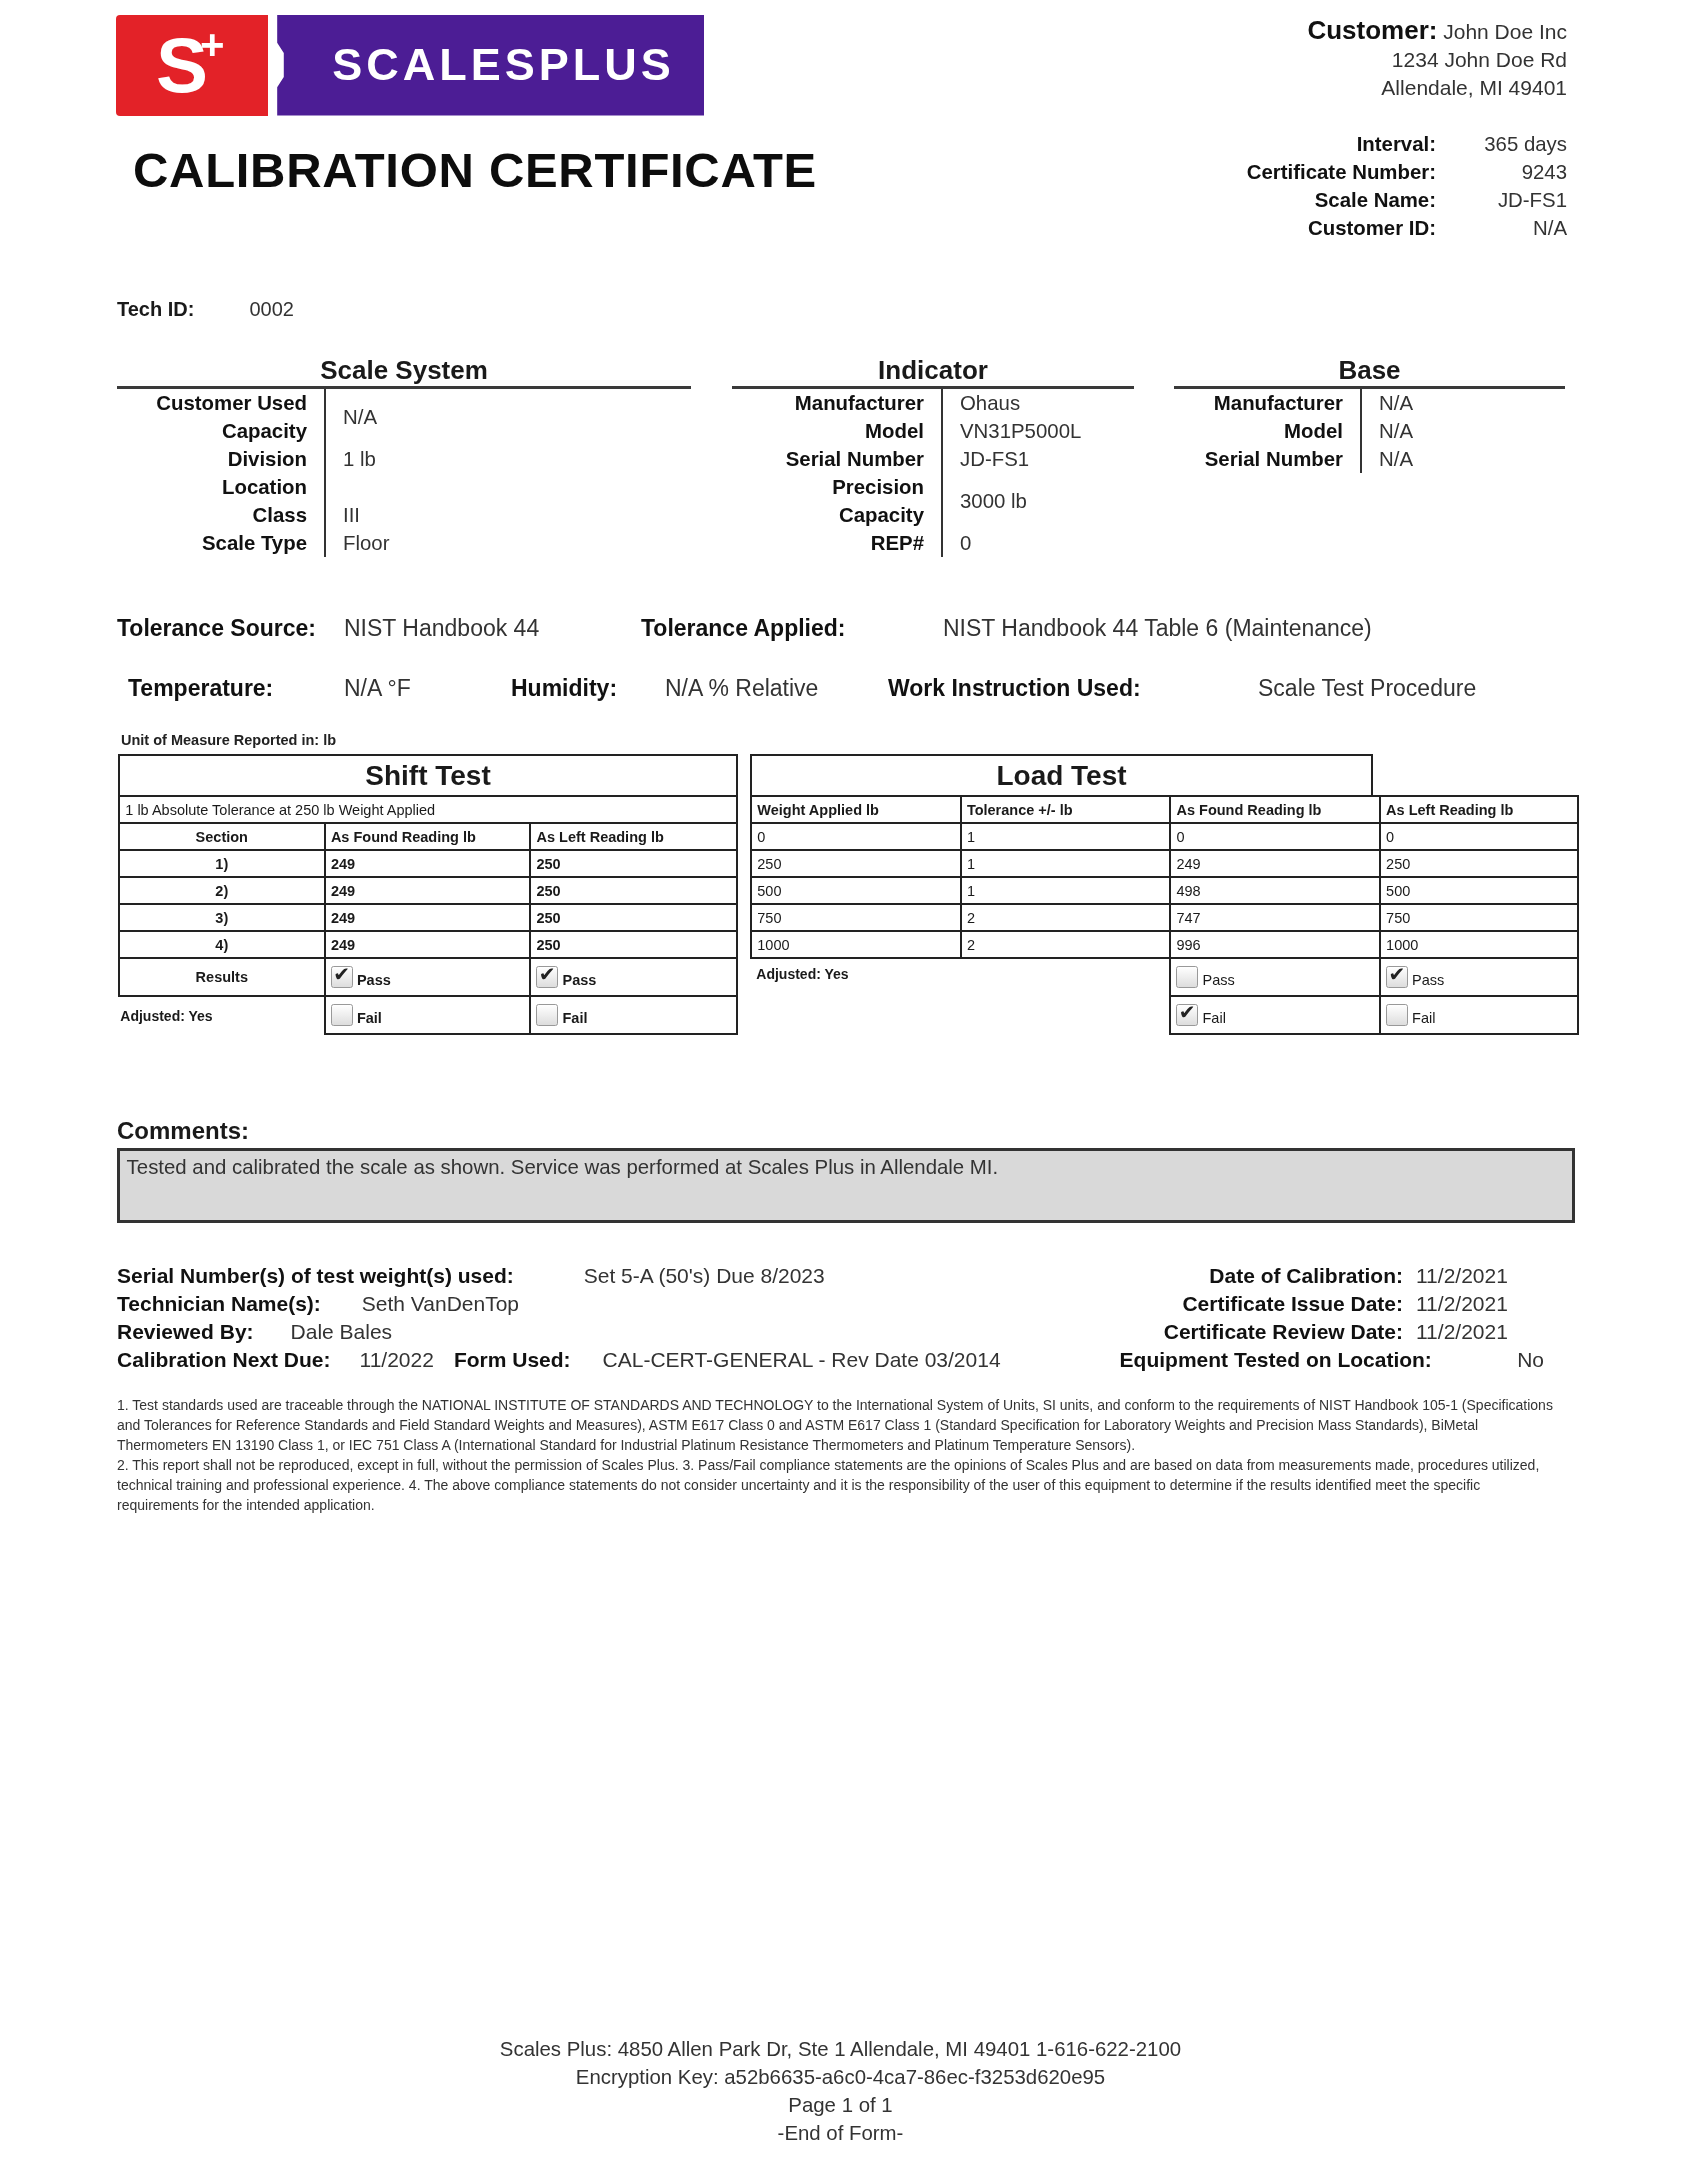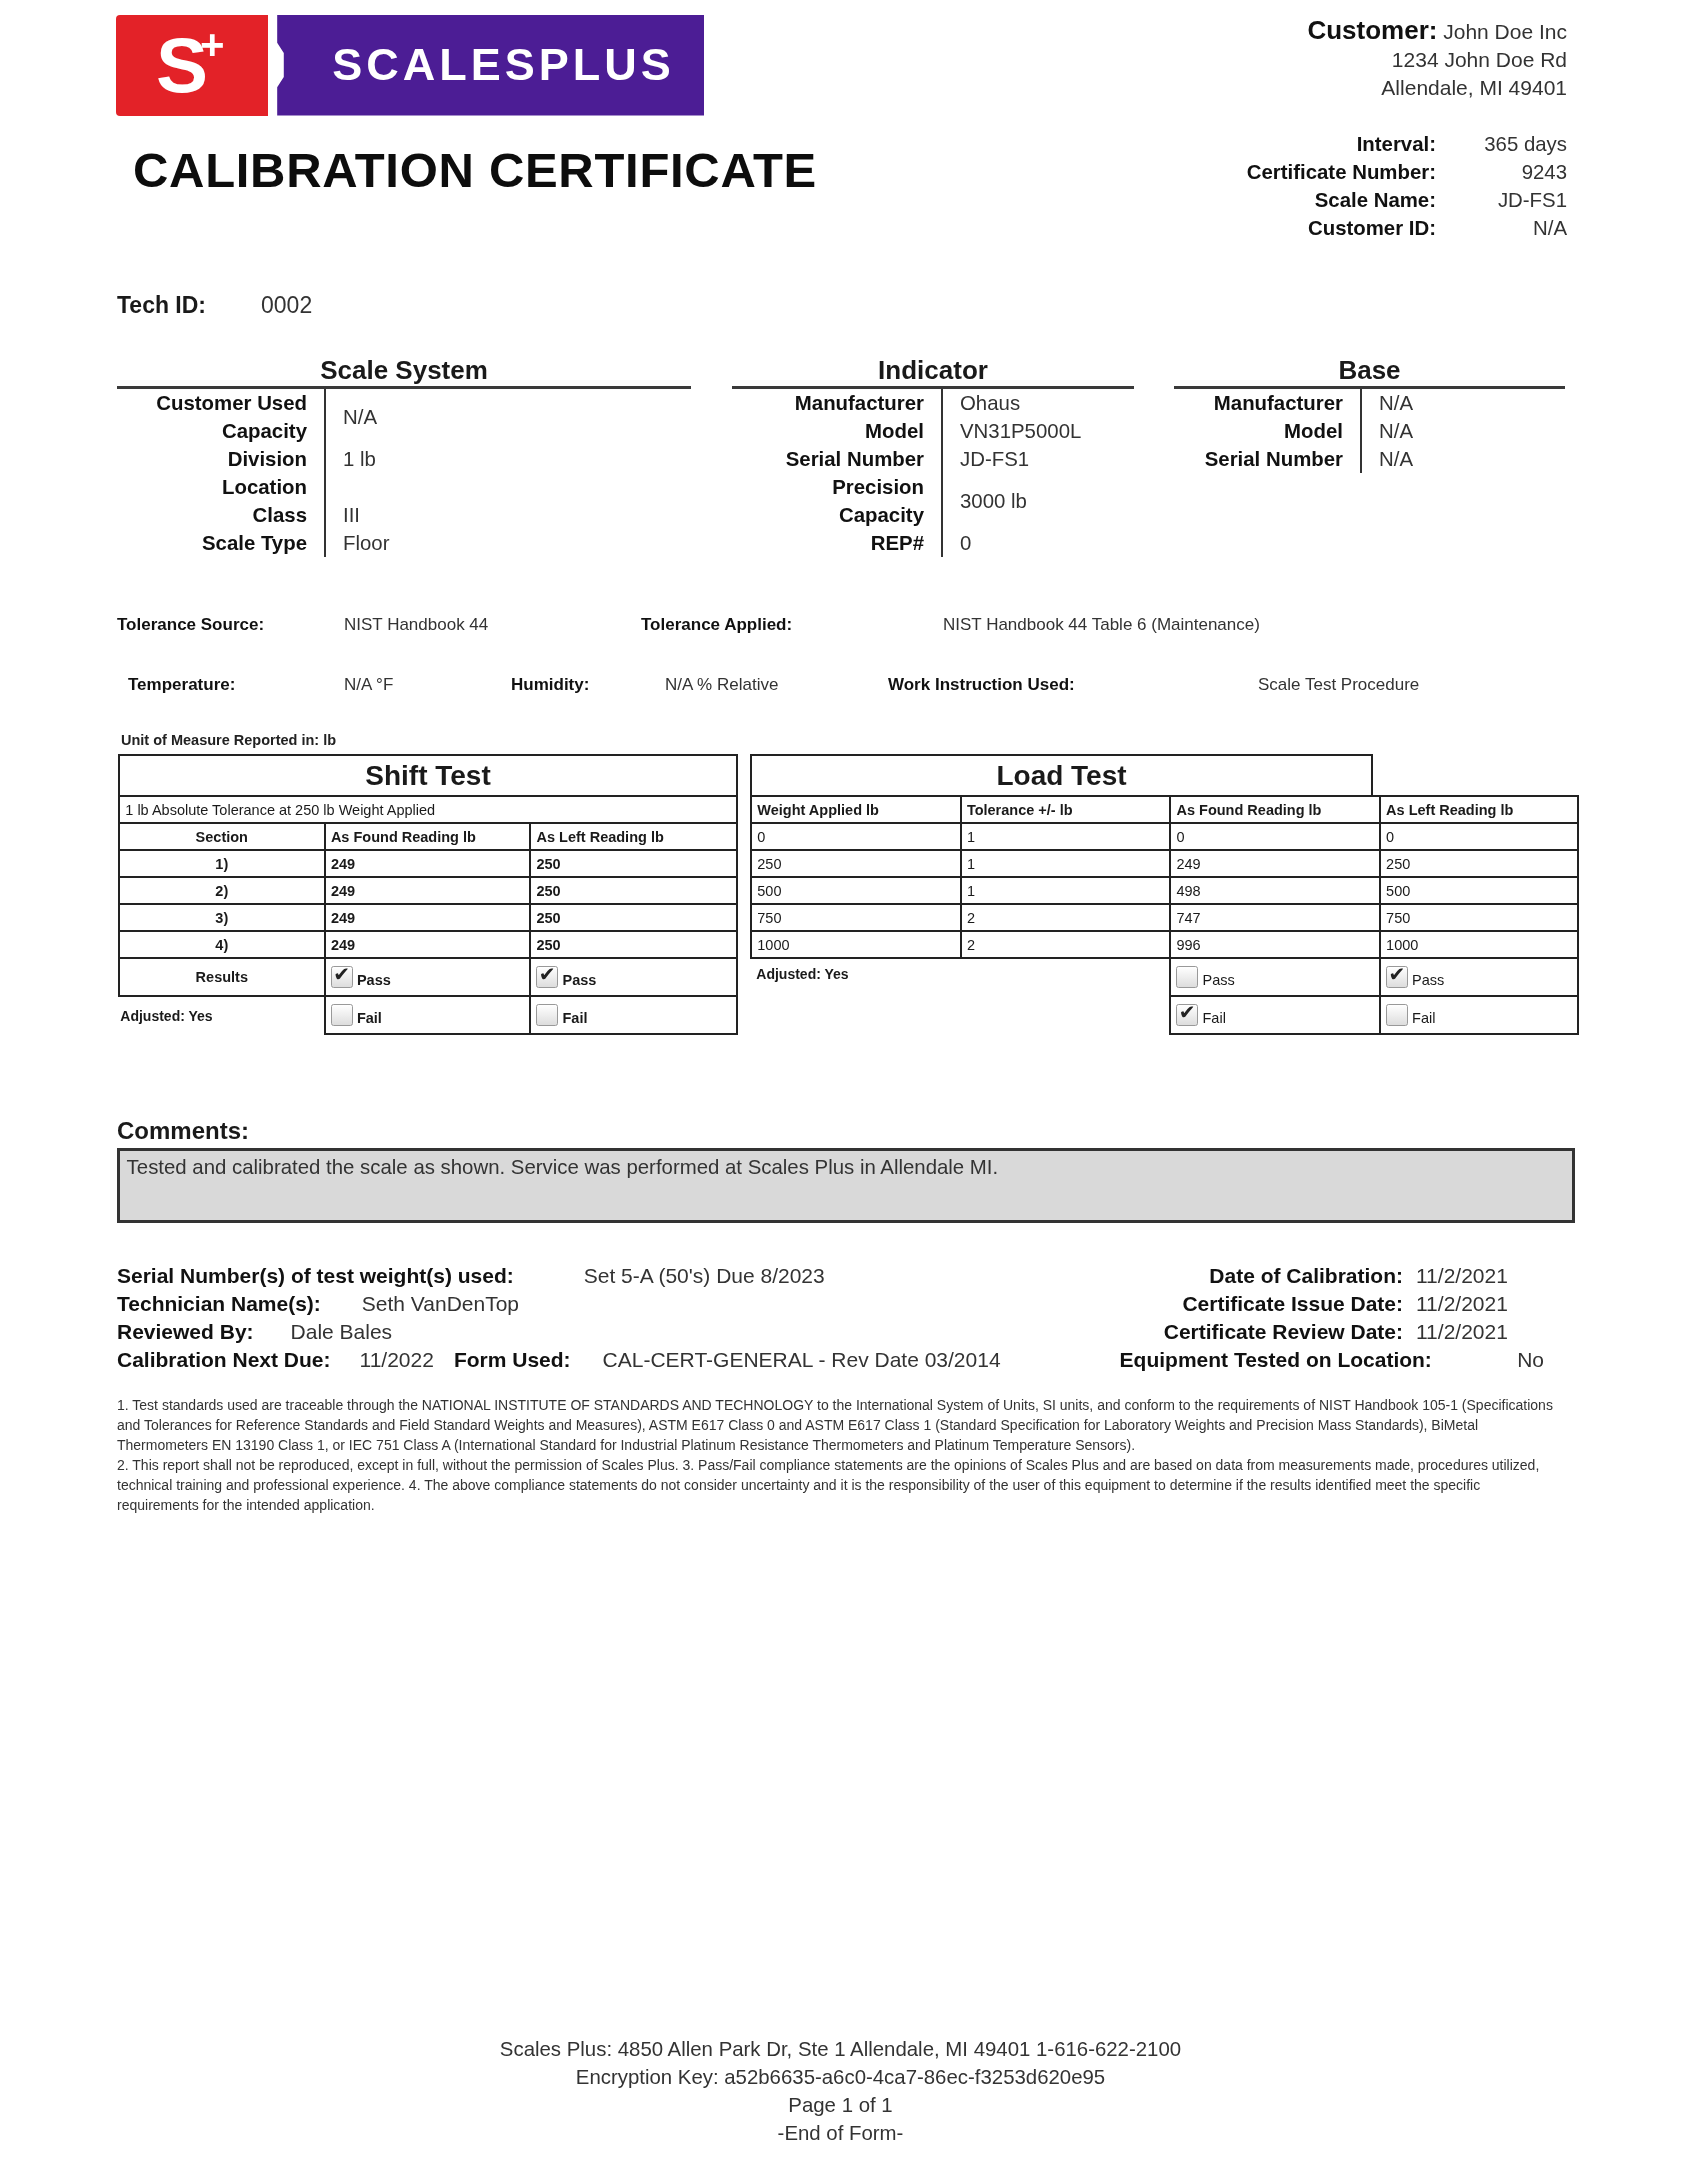--- a/index.html
+++ b/index.html
@@ -27,32 +27,32 @@
 
   
   .cust { right: 114px; top: 16px; text-align: right; font-size: 21px; line-height: 28px; color: #333; }
   .cust .lbl { font-size: 26px; font-weight: bold; color: #111; }
   .meta { top: 130px; right: 114px; font-size: 20.4px; line-height: 28px; }
   .meta table { border-collapse: collapse; }
   .meta td { padding: 0; }
   .meta td.k { text-align: right; font-weight: bold; color: #111; padding-right: 26px; }
   .meta td.v { text-align: right; color: #333; min-width: 105px; }
 
-  .techid { left: 117px; top: 292px; font-size: 23px; }
+  .techid { left: 117px; top: 298px; font-size: 20px; }
   .techid .k { font-weight: bold; }
   .techid .v { margin-left: 55px; color: #333; }
 
   
   .eq-title { font-size: 26px; font-weight: bold; text-align: center; }
   .eq-rule { height: 3.3px; background: #3a3a3a; }
   .eq-grid { display: grid; font-size: 20.4px; line-height: 28px; }
   .eq-grid .k { text-align: right; font-weight: bold; padding-right: 17px; border-right: 2.6px solid #333; color: #111; }
   .eq-grid .v { padding-left: 17px; color: #333; }
 
-  .info-row { font-size: 17px; }
+  .info-row { font-size: 23px; }
   .info-row .k { font-weight: bold; color: #111; }
   .info-row .v { color: #333; }
 
   
   .uom { left: 121px; top: 732px; font-size: 14.5px; font-weight: bold; color: #222; }
   table.grid { border-collapse: collapse; font-size: 14.5px; }
   table.grid td { border: 2.6px solid #222; padding: 0 5.3px; height: 25px; vertical-align: middle; }
   .tbl-title { font-size: 28px; font-weight: bold; text-align: center; height: 39px !important; }
   .hdr td { font-weight: bold; }
   .chk {

